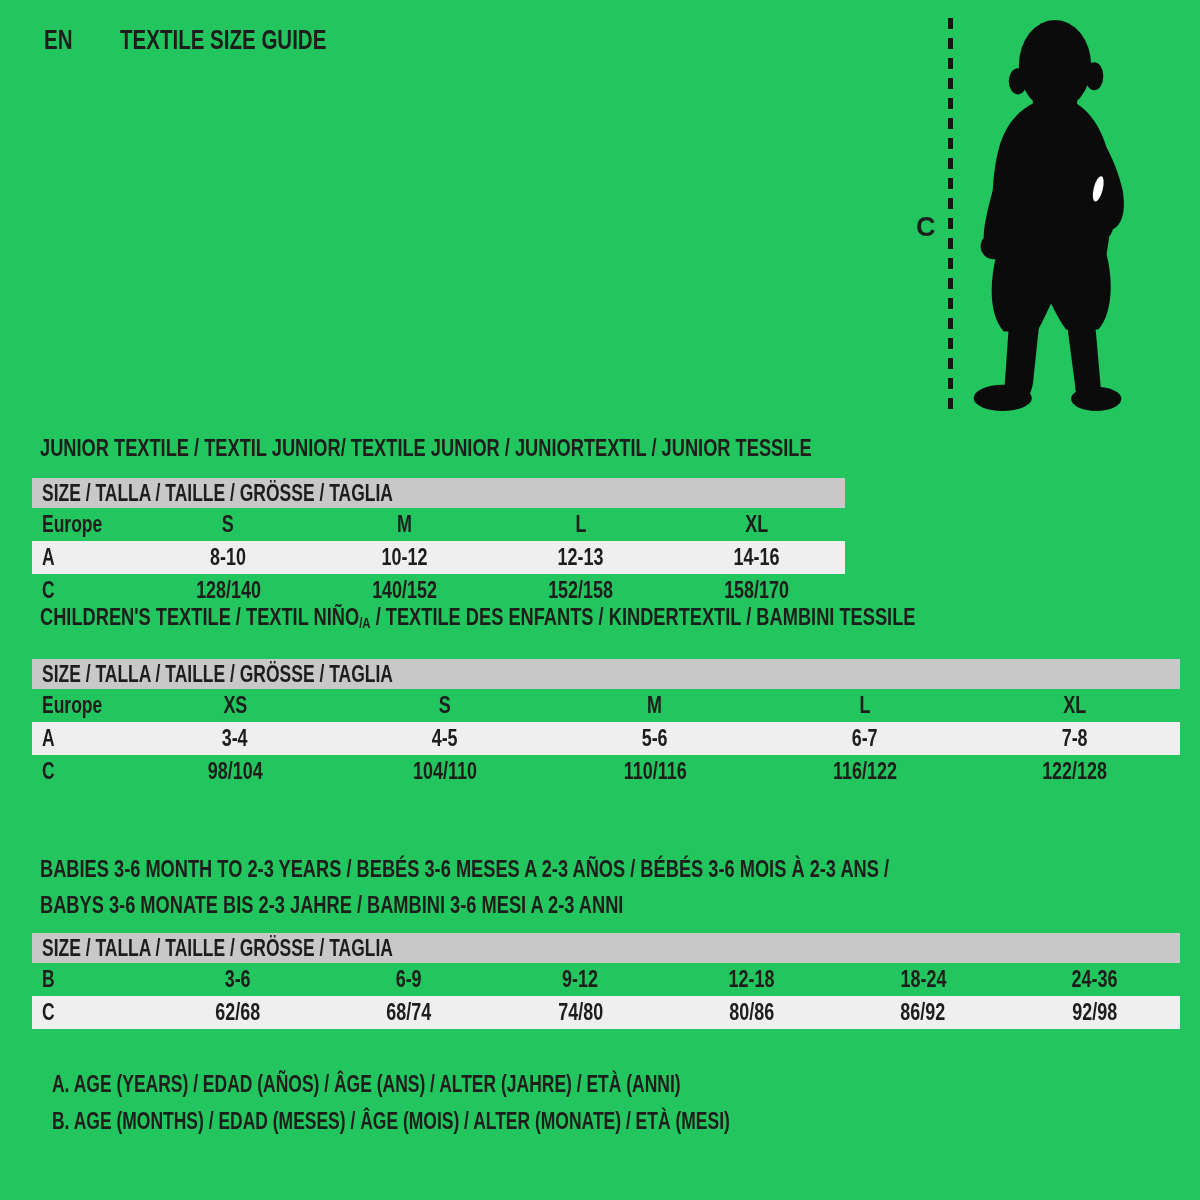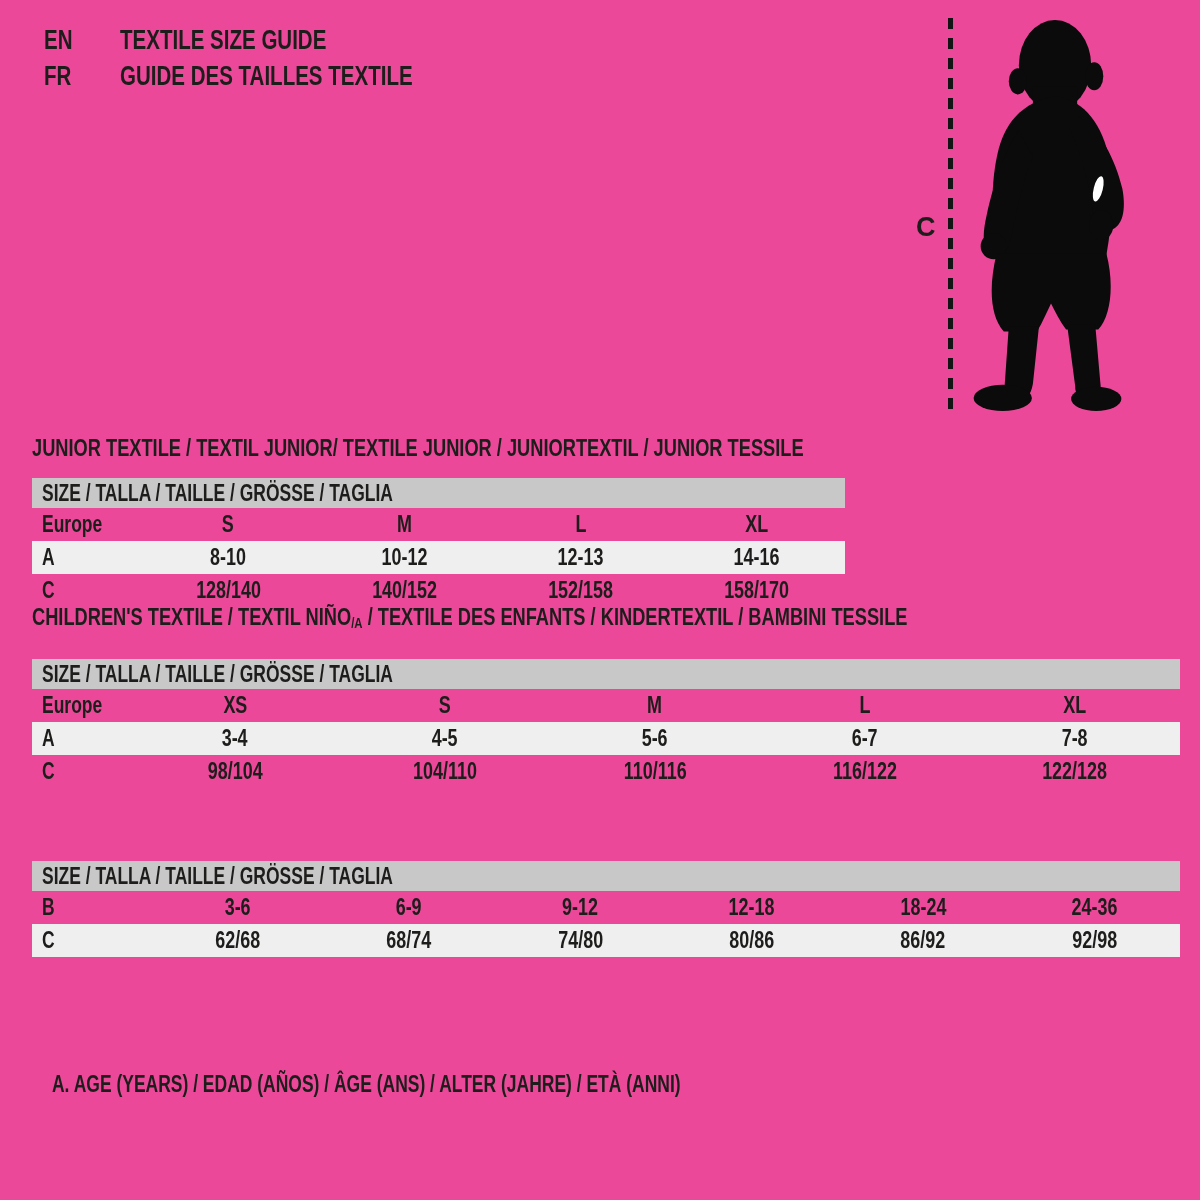--- a/index.html
+++ b/index.html
@@ -1,19 +1,19 @@
 <!DOCTYPE html>
 <html><head>
 <meta charset="utf-8">
 <style>
   * { box-sizing: border-box; }
   html, body { margin: 0; padding: 0; background: #ffffff; }
   .page {
     position: relative; width: 1200px; height: 1200px;
-    background: #ec4899; overflow: hidden;
+    background: #22c55e; overflow: hidden;
     font-family: "Liberation Sans", sans-serif;
     font-weight: 700; color: #1d1d1b;
   }
   
   .cx  { display: inline-block; transform: scaleX(.76); transform-origin: 0 50%; white-space: nowrap; }
   .cxc { display: inline-block; transform: scaleX(.78); transform-origin: 50% 50%; white-space: nowrap; }
 
   
   .lang-list { position: absolute; left: 44px; top: 22px; }
   .lang-row  { display: flex; height: 36px; align-items: center; font-size: 27px; }
@@ -22,21 +22,21 @@
   
   .dash-line {
     position: absolute; left: 948px; top: 18px; width: 5px; height: 398px;
     background: repeating-linear-gradient(to bottom, #141414 0 11px, transparent 11px 20px);
   }
   .c-label { position: absolute; left: 916px; top: 212px; font-size: 27px; }
   .baby-svg { position: absolute; left: 966px; top: 18px; width: 168px; height: 398px; }
 
   
   .section   { position: absolute; left: 32px; }
-  .sec-title { margin: 0 0 0 0; font-size: 24px; line-height: 30px; text-decoration: underline; }
+  .sec-title { margin: 0 0 0 8px; font-size: 24px; line-height: 30px; text-decoration: underline; }
   .sub       { font-size: 15px; vertical-align: -3px; }
   .size-table { border-collapse: collapse; table-layout: fixed; margin-top: 15px; }
   .size-table td { padding: 0; height: 33px; font-size: 23px; text-align: center; vertical-align: middle; }
   .size-table td.left { text-align: left; padding-left: 10px; }
   tr.band td { background: #c8c8c8; height: 30px; font-size: 23px; }
   tr.alt  td { background: #efefef; }
 
   .sec-junior   { top: 433px; }
   .sec-children { top: 602px; }
   .sec-children .size-table { margin-top: 21px; }
@@ -52,24 +52,20 @@
 </style>
 </head>
 <body>
 
 <div class="page">
 
   <header class="lang-list">
     <div class="lang-row">
       <span class="lang-code"><span class="cx">EN</span></span>
       <span class="cx">TEXTILE SIZE GUIDE</span>
-    </div>
-    <div class="lang-row">
-      <span class="lang-code"><span class="cx">FR</span></span>
-      <span class="cx">GUIDE DES TAILLES TEXTILE</span>
     </div>
   </header>
 
   <span class="c-label">C</span>
   <div class="dash-line"></div>
   <svg class="baby-svg" viewBox="0 0 166 396" aria-hidden="true">
     <g fill="#0b0b0b">
       <ellipse cx="88" cy="47" rx="36" ry="45"></ellipse>
       <ellipse cx="51" cy="63" rx="9" ry="13"></ellipse>
       <ellipse cx="127" cy="58" rx="9" ry="14"></ellipse>
@@ -164,20 +160,24 @@
         <td><span class="cxc">104/110</span></td>
         <td><span class="cxc">110/116</span></td>
         <td><span class="cxc">116/122</span></td>
         <td><span class="cxc">122/128</span></td>
       </tr>
     </tbody>
       </table>
   </section>
 
   <section class="section sec-babies">
+    <h2 class="sec-title">
+      <span class="cx">BABIES 3-6 MONTH TO 2-3 YEARS / BEBÉS 3-6 MESES A 2-3 AÑOS / BÉBÉS 3-6 MOIS À 2-3 ANS /</span><br>
+      <span class="cx">BABYS 3-6 MONATE BIS 2-3 JAHRE / BAMBINI 3-6 MESI A 2-3 ANNI</span>
+    </h2>
     <table class="size-table t-wide">
       <colgroup>
           <col style="width:120px">
           <col>
           <col>
           <col>
           <col>
           <col>
           <col>
         </colgroup>
@@ -204,15 +204,18 @@
         <td><span class="cxc">92/98</span></td>
       </tr>
     </tbody>
       </table>
   </section>
 
   <footer class="legend">
     <div class="legend-line">
         <span class="cx">A. AGE (YEARS) / EDAD (AÑOS) / ÂGE (ANS) / ALTER (JAHRE) / ETÀ (ANNI)</span>
       </div>
+    <div class="legend-line">
+        <span class="cx">B. AGE (MONTHS) / EDAD (MESES) / ÂGE (MOIS) / ALTER (MONATE) / ETÀ (MESI)</span>
+      </div>
   </footer>
 
 </div>
 
 </body></html>

